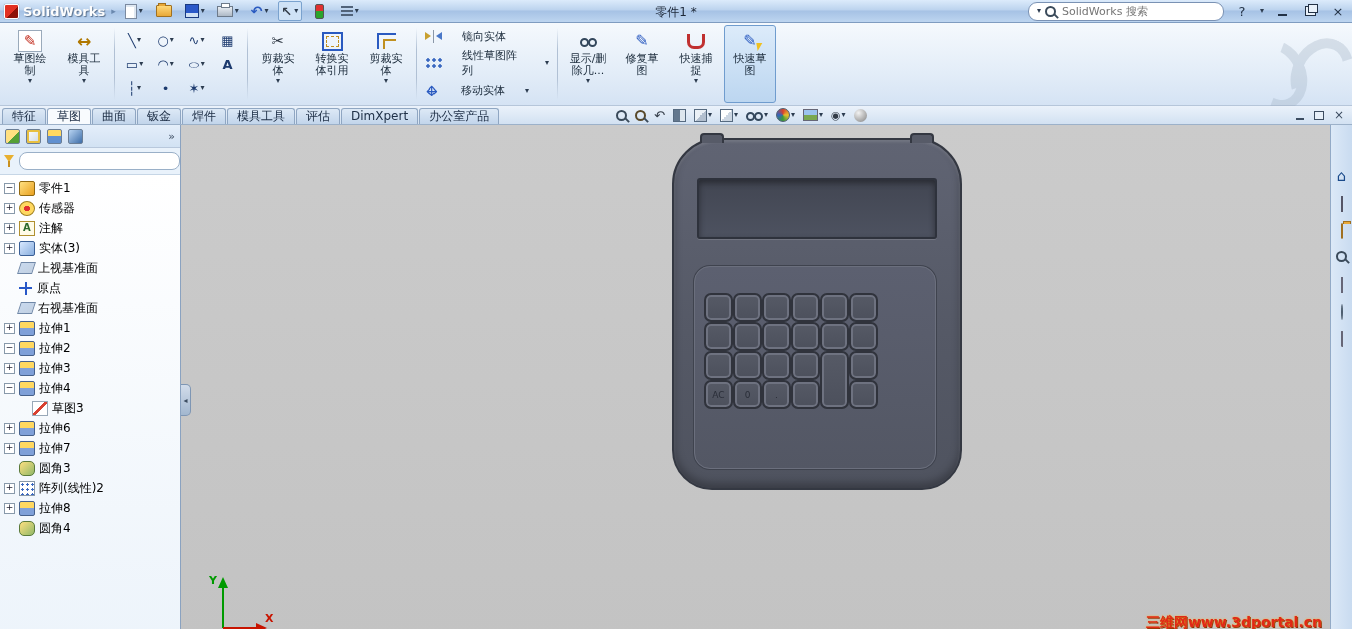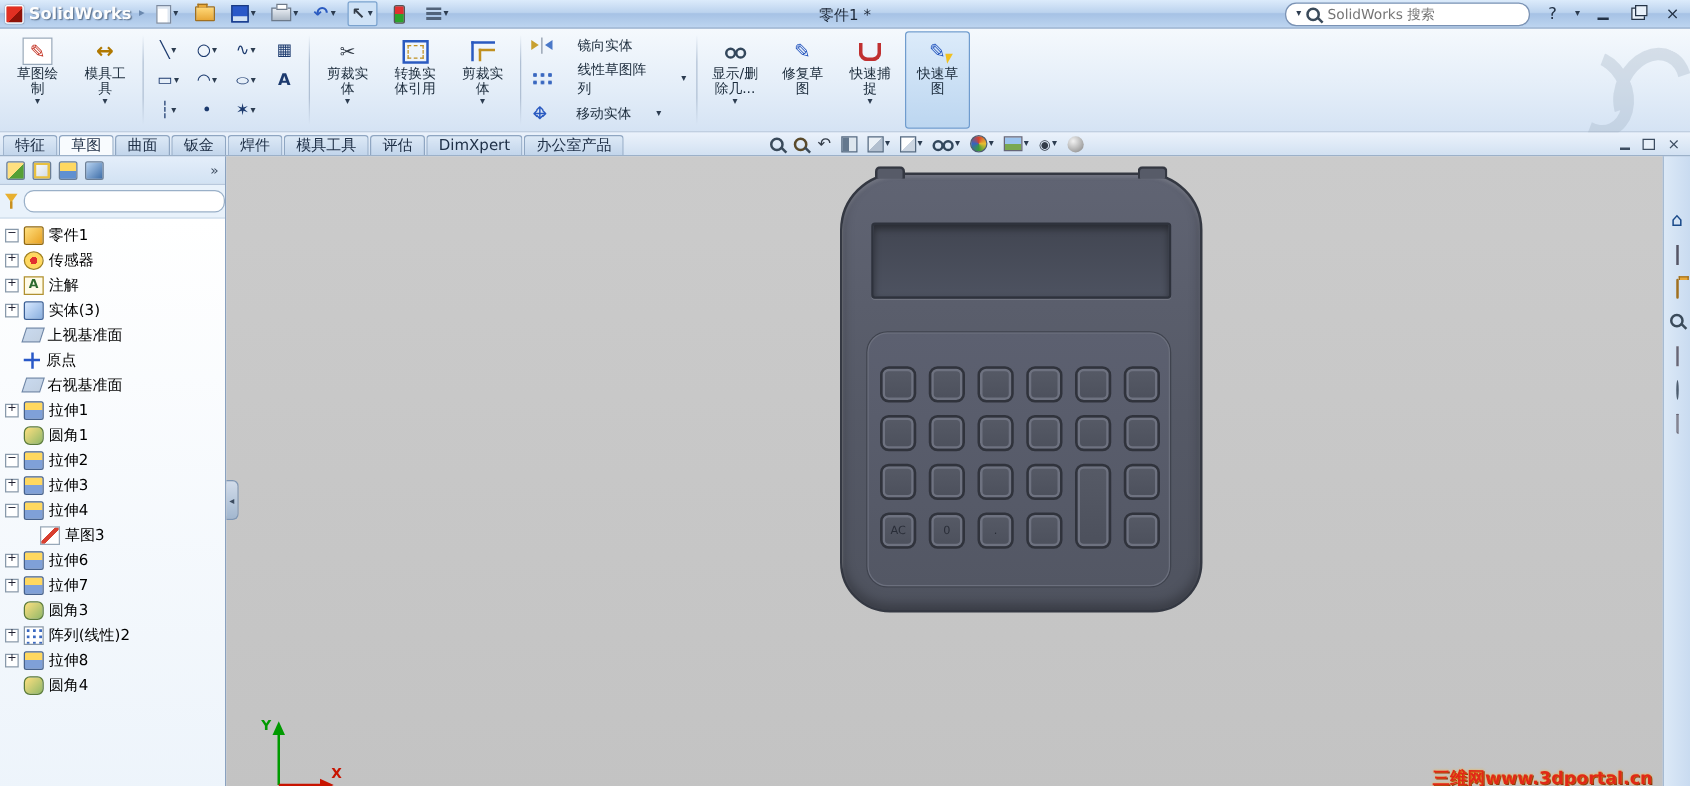--- a/index.html
+++ b/index.html
@@ -133,21 +133,21 @@
   .calc{position:absolute;left:491px;top:13px;width:286px;height:348px;border-radius:46px 46px 40px 40px;
     background:linear-gradient(180deg,#606473,#555966 55%,#4f535f);border:2px solid #343842;
     box-shadow:inset 0 2px 3px rgba(255,255,255,.14),inset 0 -5px 9px rgba(0,0,0,.28)}
   .calc-tab{position:absolute;top:-7px;width:20px;height:8px;background:#575b68;border:2px solid #343842;border-bottom:none;border-radius:4px 4px 0 0}
   .calc-tab.t1{left:26px}.calc-tab.t2{right:26px}
   .calc-display{position:absolute;left:23px;top:38px;width:236px;height:57px;border-radius:3px;
     background:linear-gradient(180deg,#424652,#4d5260);border:2px solid #2e323c;
     box-shadow:inset 0 3px 6px rgba(0,0,0,.4),0 1px 0 rgba(255,255,255,.14)}
   .calc-face{position:absolute;left:20px;top:126px;width:242px;height:203px;border-radius:16px;
     background:linear-gradient(180deg,#5c6070,#535764);border:1px solid #6b6f7d;box-shadow:0 0 0 1px #3f434e;
-    display:grid;grid-template-columns:repeat(6,29px);grid-template-rows:repeat(4,29px);gap:10px;padding:26px 0 0 9px;box-sizing:border-box}
+    display:grid;grid-template-columns:repeat(6,29px);grid-template-rows:repeat(4,29px);padding:26px 0 0 9px;box-sizing:border-box}
   .k{background:linear-gradient(180deg,#565a66,#4c505c);border:2px solid #30333c;border-radius:7px;
     box-shadow:inset 0 0 0 2px #6e7280;display:flex;align-items:center;justify-content:center;
     font-size:9px;color:#20242e;box-sizing:border-box}
   .k.tall{grid-row:span 2}
   .k .klbl{opacity:.8}
   .triad{position:absolute;left:24px;bottom:2px}
   .wm{position:absolute;right:8px;bottom:4px;font-size:14px;font-weight:bold;color:#e02818;
       text-shadow:0 0 2px #ffb020,1px 1px 0 #7c1c00;letter-spacing:0}
   
   .taskpane{width:21px;flex:none;background:linear-gradient(90deg,#dce9f7,#c9dbf0);border-left:1px solid #93aac6;
@@ -470,25 +470,20 @@
             <span class="texp hidden"></span>
             <span class="ticon ti-plane"></span>
             <span>右视基准面</span>
           </div>
         <div class="trow">
             <span class="texp">+</span>
             <span class="ticon ti-extrude"></span>
             <span>拉伸1</span>
           </div>
         <div class="trow">
-            <span class="texp hidden"></span>
-            <span class="ticon ti-fillet"></span>
-            <span>圆角1</span>
-          </div>
-        <div class="trow">
             <span class="texp">−</span>
             <span class="ticon ti-extrude"></span>
             <span>拉伸2</span>
           </div>
         <div class="trow">
             <span class="texp">+</span>
             <span class="ticon ti-extrude"></span>
             <span>拉伸3</span>
           </div>
         <div class="trow">

